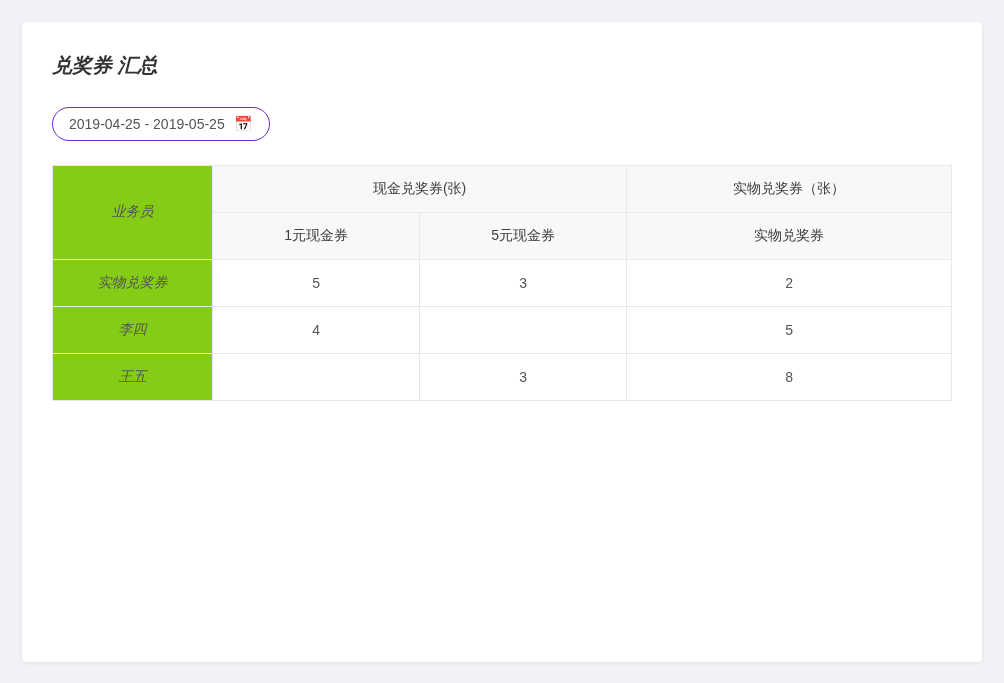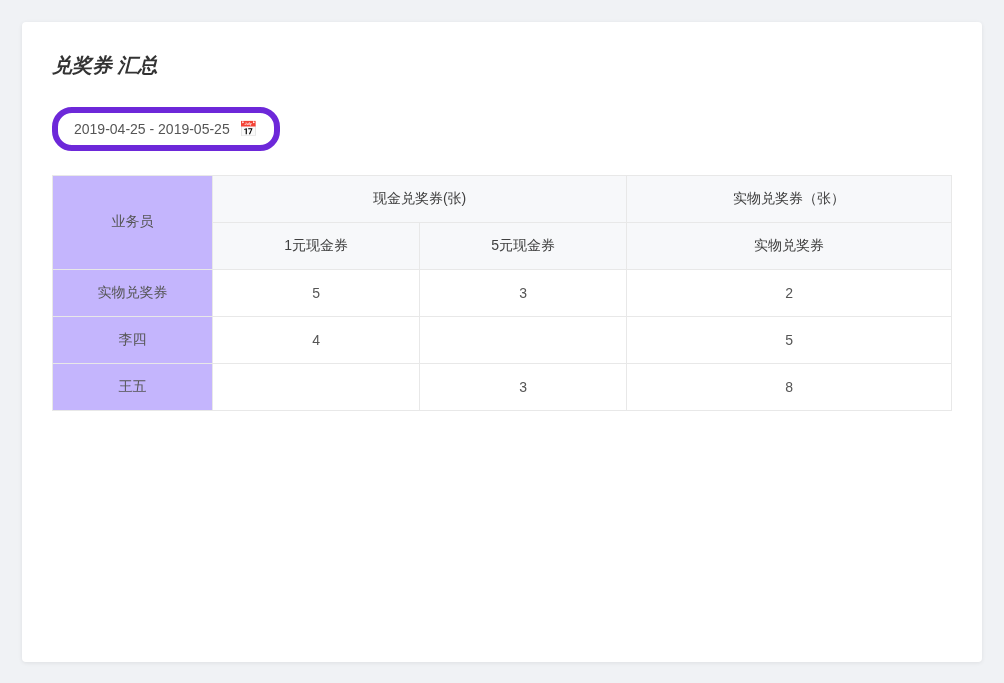--- a/index.html
+++ b/index.html
@@ -34,21 +34,21 @@
       font-style: italic;
     }
 
     .date-picker-wrapper {
       margin-bottom: 24px;
     }
 
     .date-picker {
       display: inline-flex;
       align-items: center;
-      border: 6px solid #6d28d9;
+      border: 1px solid #6d28d9;
       border-radius: 20px;
       padding: 7px 16px;
       background: #fff;
       gap: 10px;
       cursor: pointer;
     }
 
     .date-picker-text {
       font-size: 14px;
       color: #555;
@@ -73,24 +73,25 @@
       font-size: 14px;
     }
 
     thead th {
       background: #f7f8fa;
       color: #404040;
       font-weight: 400;
     }
 
     .col-agent {
-      background: #c4b5fd;
+      background: #84cc16;
       width: 160px;
       font-weight: 500;
       color: #555;
+      font-style: italic;
     }
 
     tbody tr td {
       background: #fff;
     }
 
     .group-header {
       background: #f7f8fa;
     }
 

